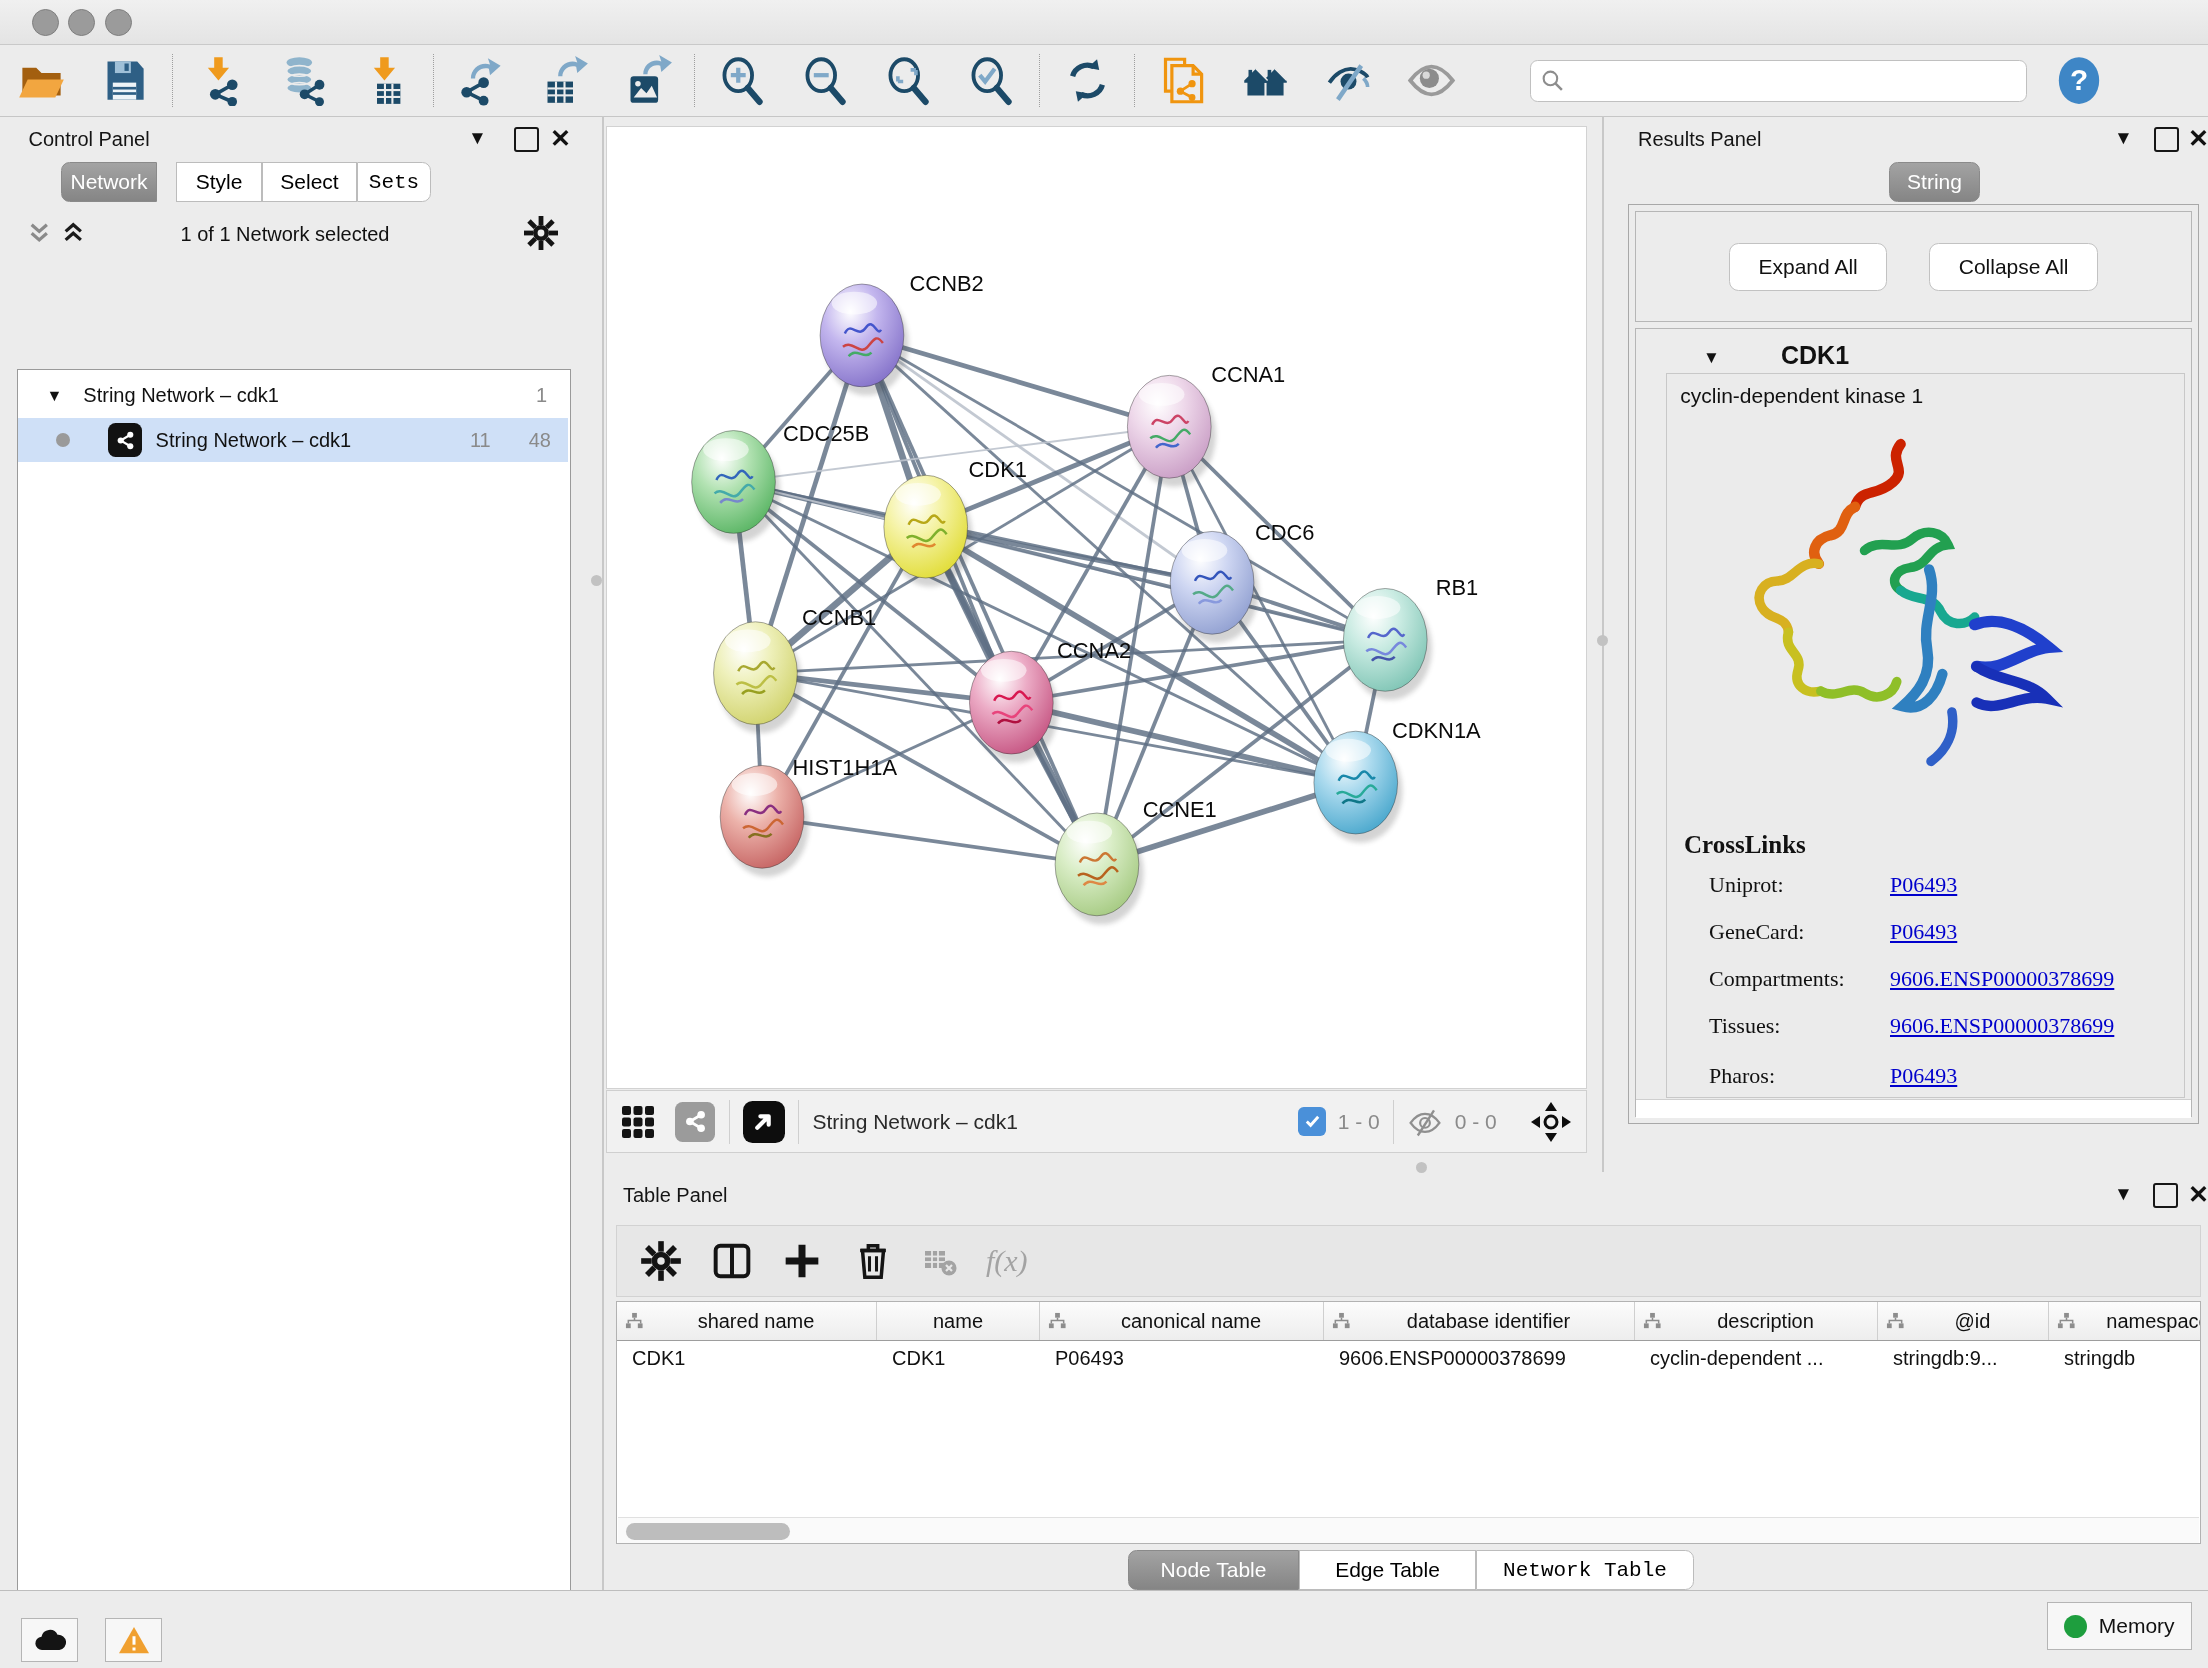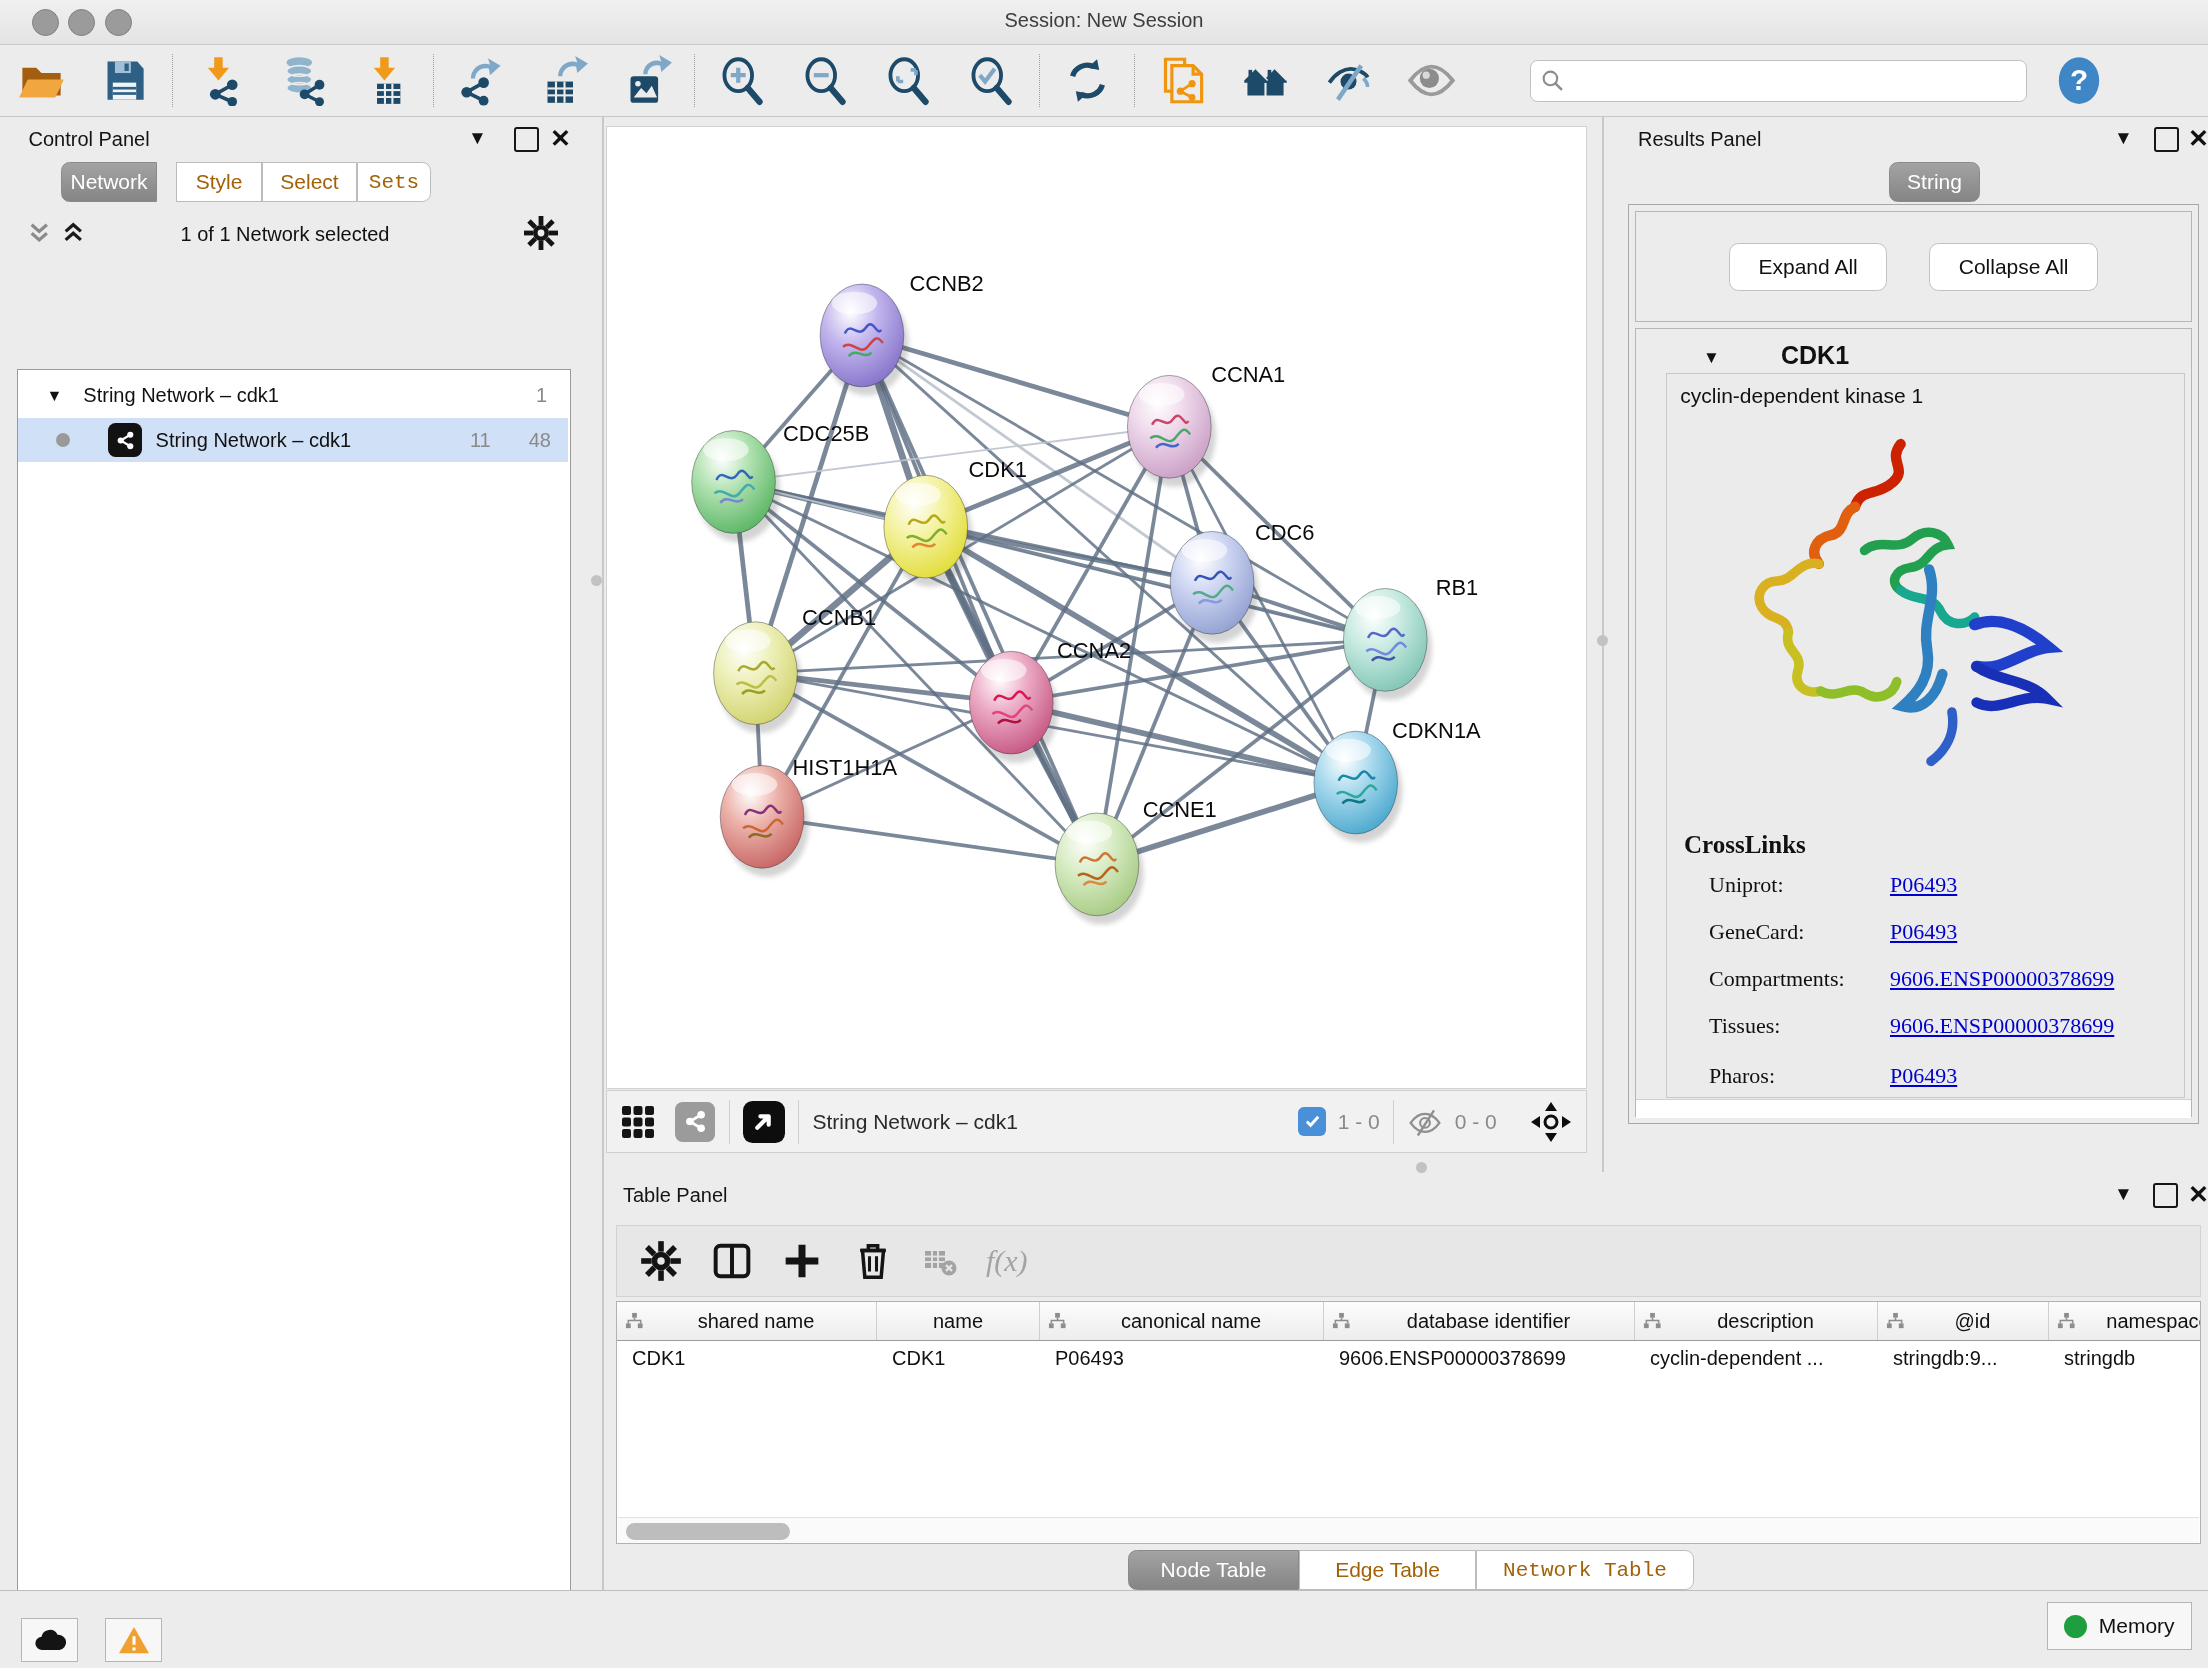--- a/index.html
+++ b/index.html
@@ -15,21 +15,21 @@
     display:flex;align-items:center;}
   .tbi{width:51px;height:51px;margin:0 16px;display:flex;align-items:center;justify-content:center;}
   .tbsep{height:53px;border-left:1.9px dotted #9e9e9e;margin:0 5.7px;}
   #search-wrap{margin-left:57px;width:476px;height:40px;background:#fff;border:1px solid #c0c0c0;
     border-radius:7.6px;display:flex;align-items:center;padding:0 9.5px;}
   #search-input{border:none;outline:none;flex:1;font-size:19px;background:transparent;}
   
   .panel-title{font-size:20px;color:#141414;}
   .pctl{font-size:19px;color:#111;}
   .tab{position:absolute;height:40px;background:#fff;border:1px solid #bcbcbc;box-sizing:border-box;
-    display:flex;align-items:center;justify-content:center;font-size:21px;color:#a16207;}
+    display:flex;align-items:center;justify-content:center;font-size:21px;color:#000000;}
   .tab.first{border-radius:8.6px 0 0 8.6px;}
   .tab.last{border-radius:0 8.6px 8.6px 0;font-family:Liberation Mono, monospace;}
   .tab.only{border-radius:8.6px;align-items:center;}
   .tab.sel{background:linear-gradient(#a3a3a3,#858585);color:#fff;border-color:#8a8a8a;}
   
   #tree-box{left:17px;top:253px;width:552px;height:1332px;background:#fff;border:1px solid #9a9a9a;}
   .tree-row{position:absolute;left:0;width:550px;height:44px;display:flex;align-items:center;font-size:20px;}
   .badge{border-radius:7.6px;display:flex;align-items:center;justify-content:center;}
   
   #net-canvas{left:606px;top:126px;width:981px;height:963px;background:#fff;border:1px solid #d2d2d2;box-sizing:border-box;}
@@ -71,21 +71,20 @@
   .dot-handle{position:absolute;width:11.4px;height:11.4px;border-radius:50%;background:#c2c2c2;}
   .count{color:#8a8a8a;}
 </style>
 </head>
 <body>
 
 <div id="titlebar" class="abs">
   <div class="tl abs" style="left:32px"></div>
   <div class="tl abs" style="left:68px"></div>
   <div class="tl abs" style="left:105px"></div>
-  <div id="win-title" class="abs">Session: New Session</div>
 </div>
 
 <div id="toolbar" class="abs">
   <div class="tbi">
     <svg width="51" height="51" viewBox="0 0 48 48">
       <path d="M6 12h13l5 5h18v21H6z" fill="#a35f0f"></path>
         <path d="M3 40l8-17h34l-8 17z" fill="#f2a640"></path>
       </svg>
   </div>
   <div class="tbi">

